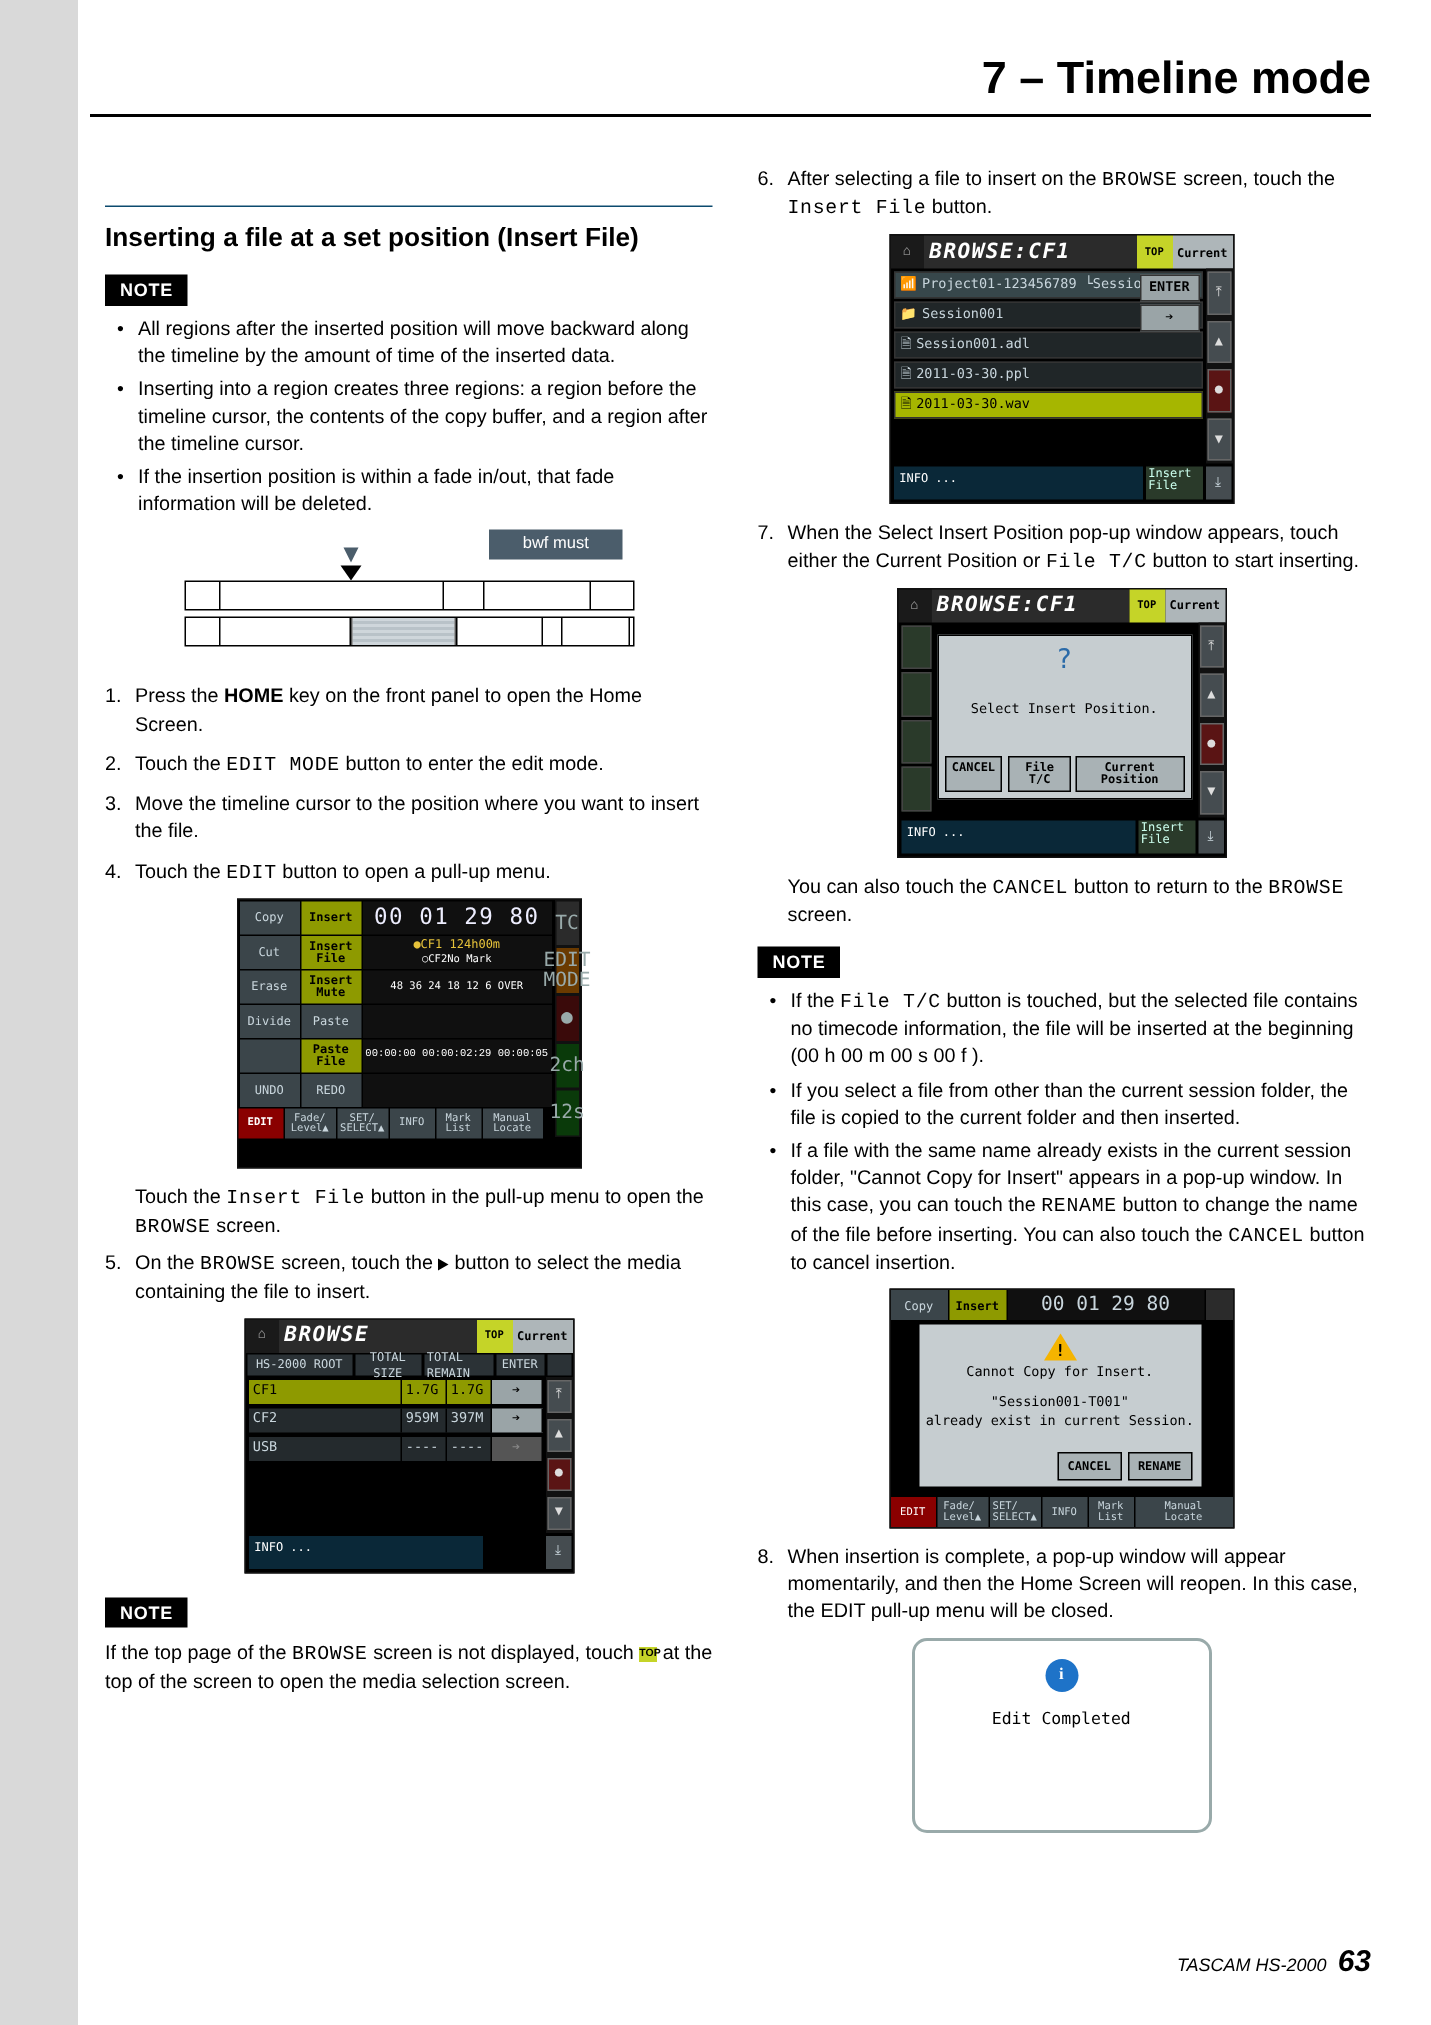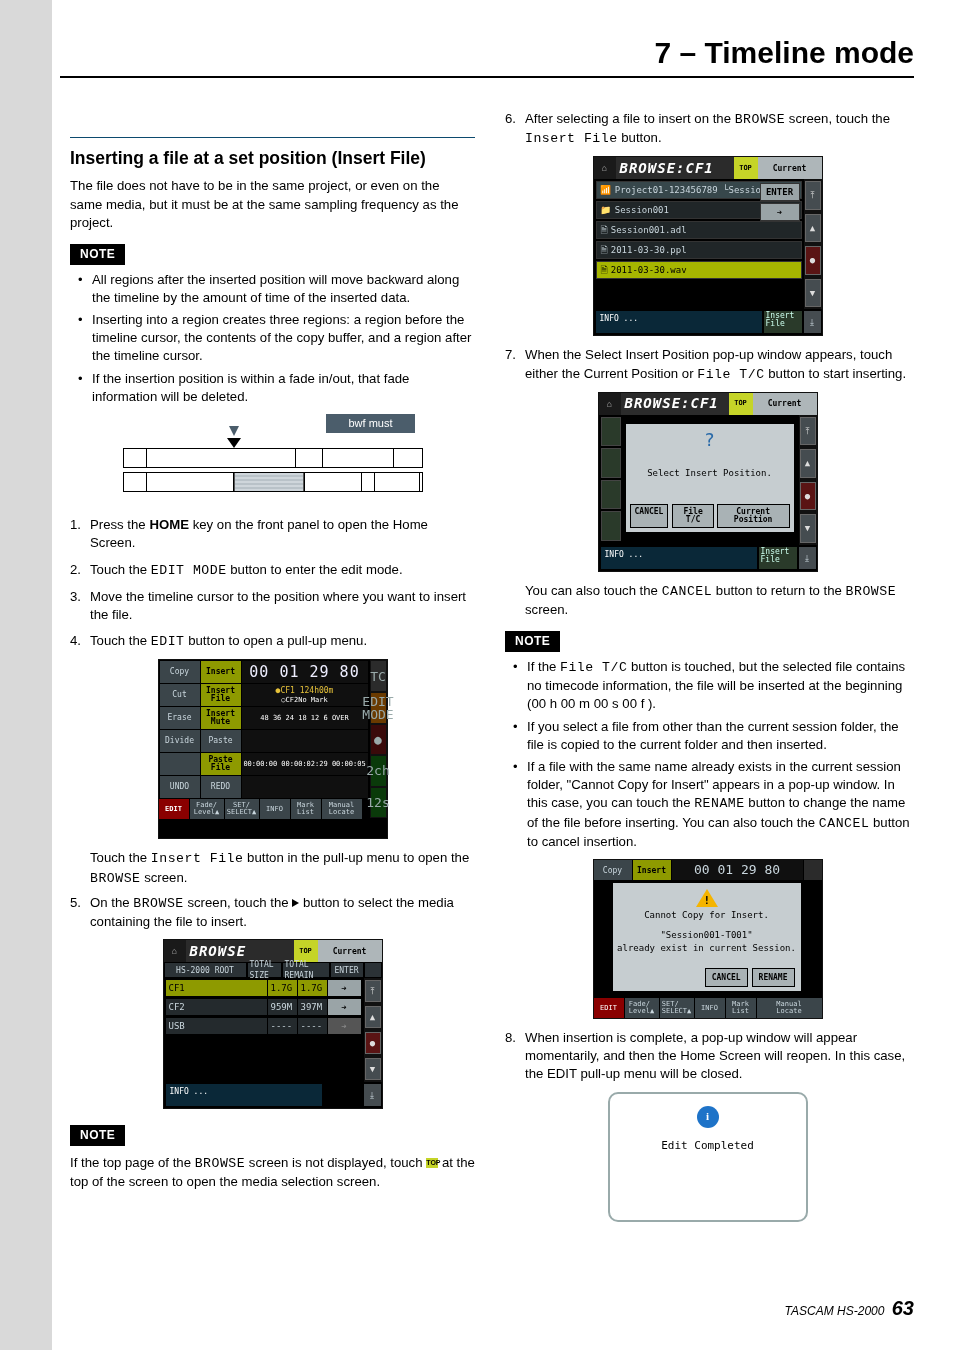--- a/index.html
+++ b/index.html
@@ -35,21 +35,21 @@
   .diagram .marker { position: absolute; left: 104px; top: 24px; width: 0; height: 0; border-left: 7px solid transparent; border-right: 7px solid transparent; border-top: 10px solid #000; }
   .diagram .ins { position: absolute; top: 0; bottom: 0; background: repeating-linear-gradient(0deg, #cfd6db, #cfd6db 2px, #b9c2c8 2px, #b9c2c8 4px); border-left: 1px solid #555; border-right: 1px solid #555; }
 
   
   .dev { background: #000; border: 1px solid #111; margin: 8px auto 10px auto; position: relative; font-family: "Lucida Console", monospace; font-size: 9px; color: #c9d6dd; }
   .dev.s1 { width: 230px; height: 180px; }
   .dev .title-row { display: flex; align-items: stretch; height: 22px; }
   .dev .corner { width: 22px; background: #1a1a1a; display:flex; align-items:center; justify-content:center; color:#888; }
   .dev .ttl { flex: 1; background: #2b2b2b; color: #fff; font-weight: 700; font-size: 14px; font-style: italic; display: flex; align-items: center; padding-left: 4px; letter-spacing: 1px; }
   .dev .top-badge { width: 24px; background:#c5d428; color:#000; font-size:7px; display:flex; flex-direction:column; align-items:center; justify-content:center; line-height:1; font-weight:700; }
-  .dev .cur { width: 64px; background: #aeb6b9; color: #000; font-size: 8px; display: flex; align-items: center; justify-content: center; font-weight: 700; }
+  .dev .cur { width: 40px; background: #aeb6b9; color: #000; font-size: 8px; display: flex; align-items: center; justify-content: center; font-weight: 700; }
   .dev .body-row { display: flex; }
   .dev .main { flex: 1; }
   .dev .side { width: 18px; background:#111; display:flex; flex-direction:column; }
   .dev .side div { flex:1; margin:2px 1px; background:#454c50; border:1px solid #666; display:flex; align-items:center; justify-content:center; font-size:9px; color:#ddd;}
   .dev .side .rec{ background:#5a1414; }
   .dev .line { height: 18px; border: 1px solid #333; margin: 2px; background: #202628; display: flex; align-items: center; padding: 0 4px; }
   .dev .line.enter { background:#9aa4a7; color:#000; font-weight:700; justify-content:center; width:40px; position:absolute; right:20px; }
   .dev .line.arrow { background:#9aa4a7; width:40px; position:absolute; right:20px; justify-content:center; color:#000;}
   .dev .line.sel { background: #a6b600; color: #000; }
   .dev .info { position:absolute; left:2px; bottom:2px; right:60px; height:22px; background:#0a2838; font-size:8px; padding:2px 4px; color:#fff;}
@@ -110,21 +110,20 @@
   <div class="gray-strip"></div>
 
   <div class="header-area">
     <div class="chapter-title">7 – Timeline mode</div>
   </div>
 
   <div class="columns">
 
     <div class="col">
       <div class="sect-hdr">Inserting a file at a set position (Insert File)</div>
-      <p class="body">The file does not have to be in the same project, or even on the same media, but it must be at the same sampling frequency as the project.</p>
 
       <div class="note-tag">NOTE</div>
       <ul class="dots">
         <li>All regions after the inserted position will move backward along the timeline by the amount of time of the inserted data.</li>
         <li>Inserting into a region creates three regions: a region before the timeline cursor, the contents of the copy buffer, and a region after the timeline cursor.</li>
         <li>If the insertion position is within a fade in/out, that fade information will be deleted.</li>
       </ul>
 
       
       <div class="diagram">
@@ -176,21 +175,21 @@
           <div class="gcell">Erase</div>
           <div class="gcell sel">Insert
 Mute</div>
           <div class="right-disp" style="font-size:7px;">48    36    24    18    12     6   OVER</div>
           <div class="gcell">Divide</div>
           <div class="gcell">Paste</div>
           <div class="right-disp"></div>
           <div class="gcell"></div>
           <div class="gcell sel">Paste
 File</div>
-          <div class="right-disp" style="font-size:7px;">00:00:00    00:00:02:29    00:00:05</div>
+          <div class="right-disp" style="font-size:7px;font-family:Liberation Mono, monospace;">00:00:00    00:00:02:29    00:00:05</div>
           <div class="gcell">UNDO</div>
           <div class="gcell">REDO</div>
           <div class="right-disp"></div>
         </div>
         <div class="botbar">
           <div class="ed">EDIT</div>
           <div>Fade/
 Level▲</div>
           <div>SET/
 SELECT▲</div>
@@ -223,21 +222,21 @@
       
       <div class="dev browse">
         <div class="title-row">
           <div class="corner">⌂</div>
           <div class="ttl">BROWSE</div>
           <div class="top-badge">TOP</div>
           <div class="cur">Current</div>
         </div>
         <div class="hdrrow">
           <div style="flex:1;">HS-2000 ROOT</div>
-          <div style="width:35px;">TOTAL
+          <div style="width:46px;text-align:center;">TOTAL
 SIZE</div>
           <div style="width:48px;">TOTAL
 REMAIN</div>
           <div style="width:34px;">ENTER</div>
           <div style="width:18px;"></div>
         </div>
         <div style="margin-right:18px;">
           <div class="row sel">
               <div style="flex:1;">CF1</div>
               <div style="width:30px;">1.7G</div>

